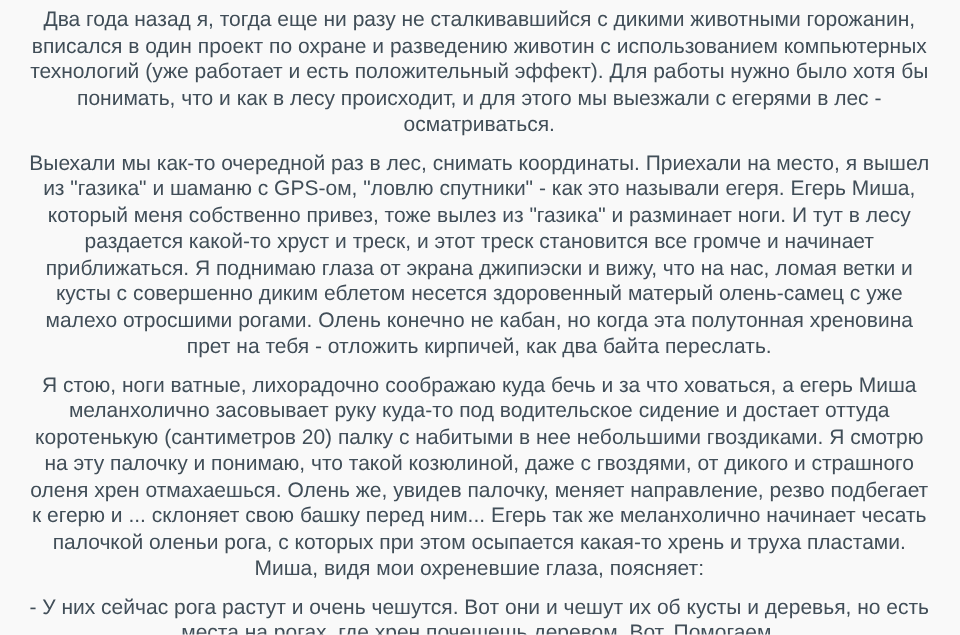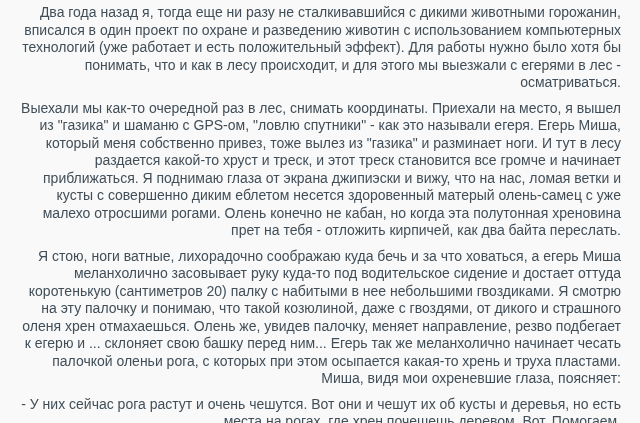--- a/index.html
+++ b/index.html
@@ -17,21 +17,21 @@
     font-size: 14px;
     line-height: 17.5px;
   }
   .page {
     box-sizing: border-box;
     padding: 4px 19px 0 18px;
     width: 640px;
   }
   .para {
     margin: 0 0 8px 0;
-    text-align: right;
+    text-align: center;
     word-spacing: normal;
   }
   .para:last-child {
     margin-bottom: 0;
   }
 </style>
 </head>
 <body style="background: rgb(249, 249, 249); color: rgb(65, 78, 88);">
 
 <main class="page">

